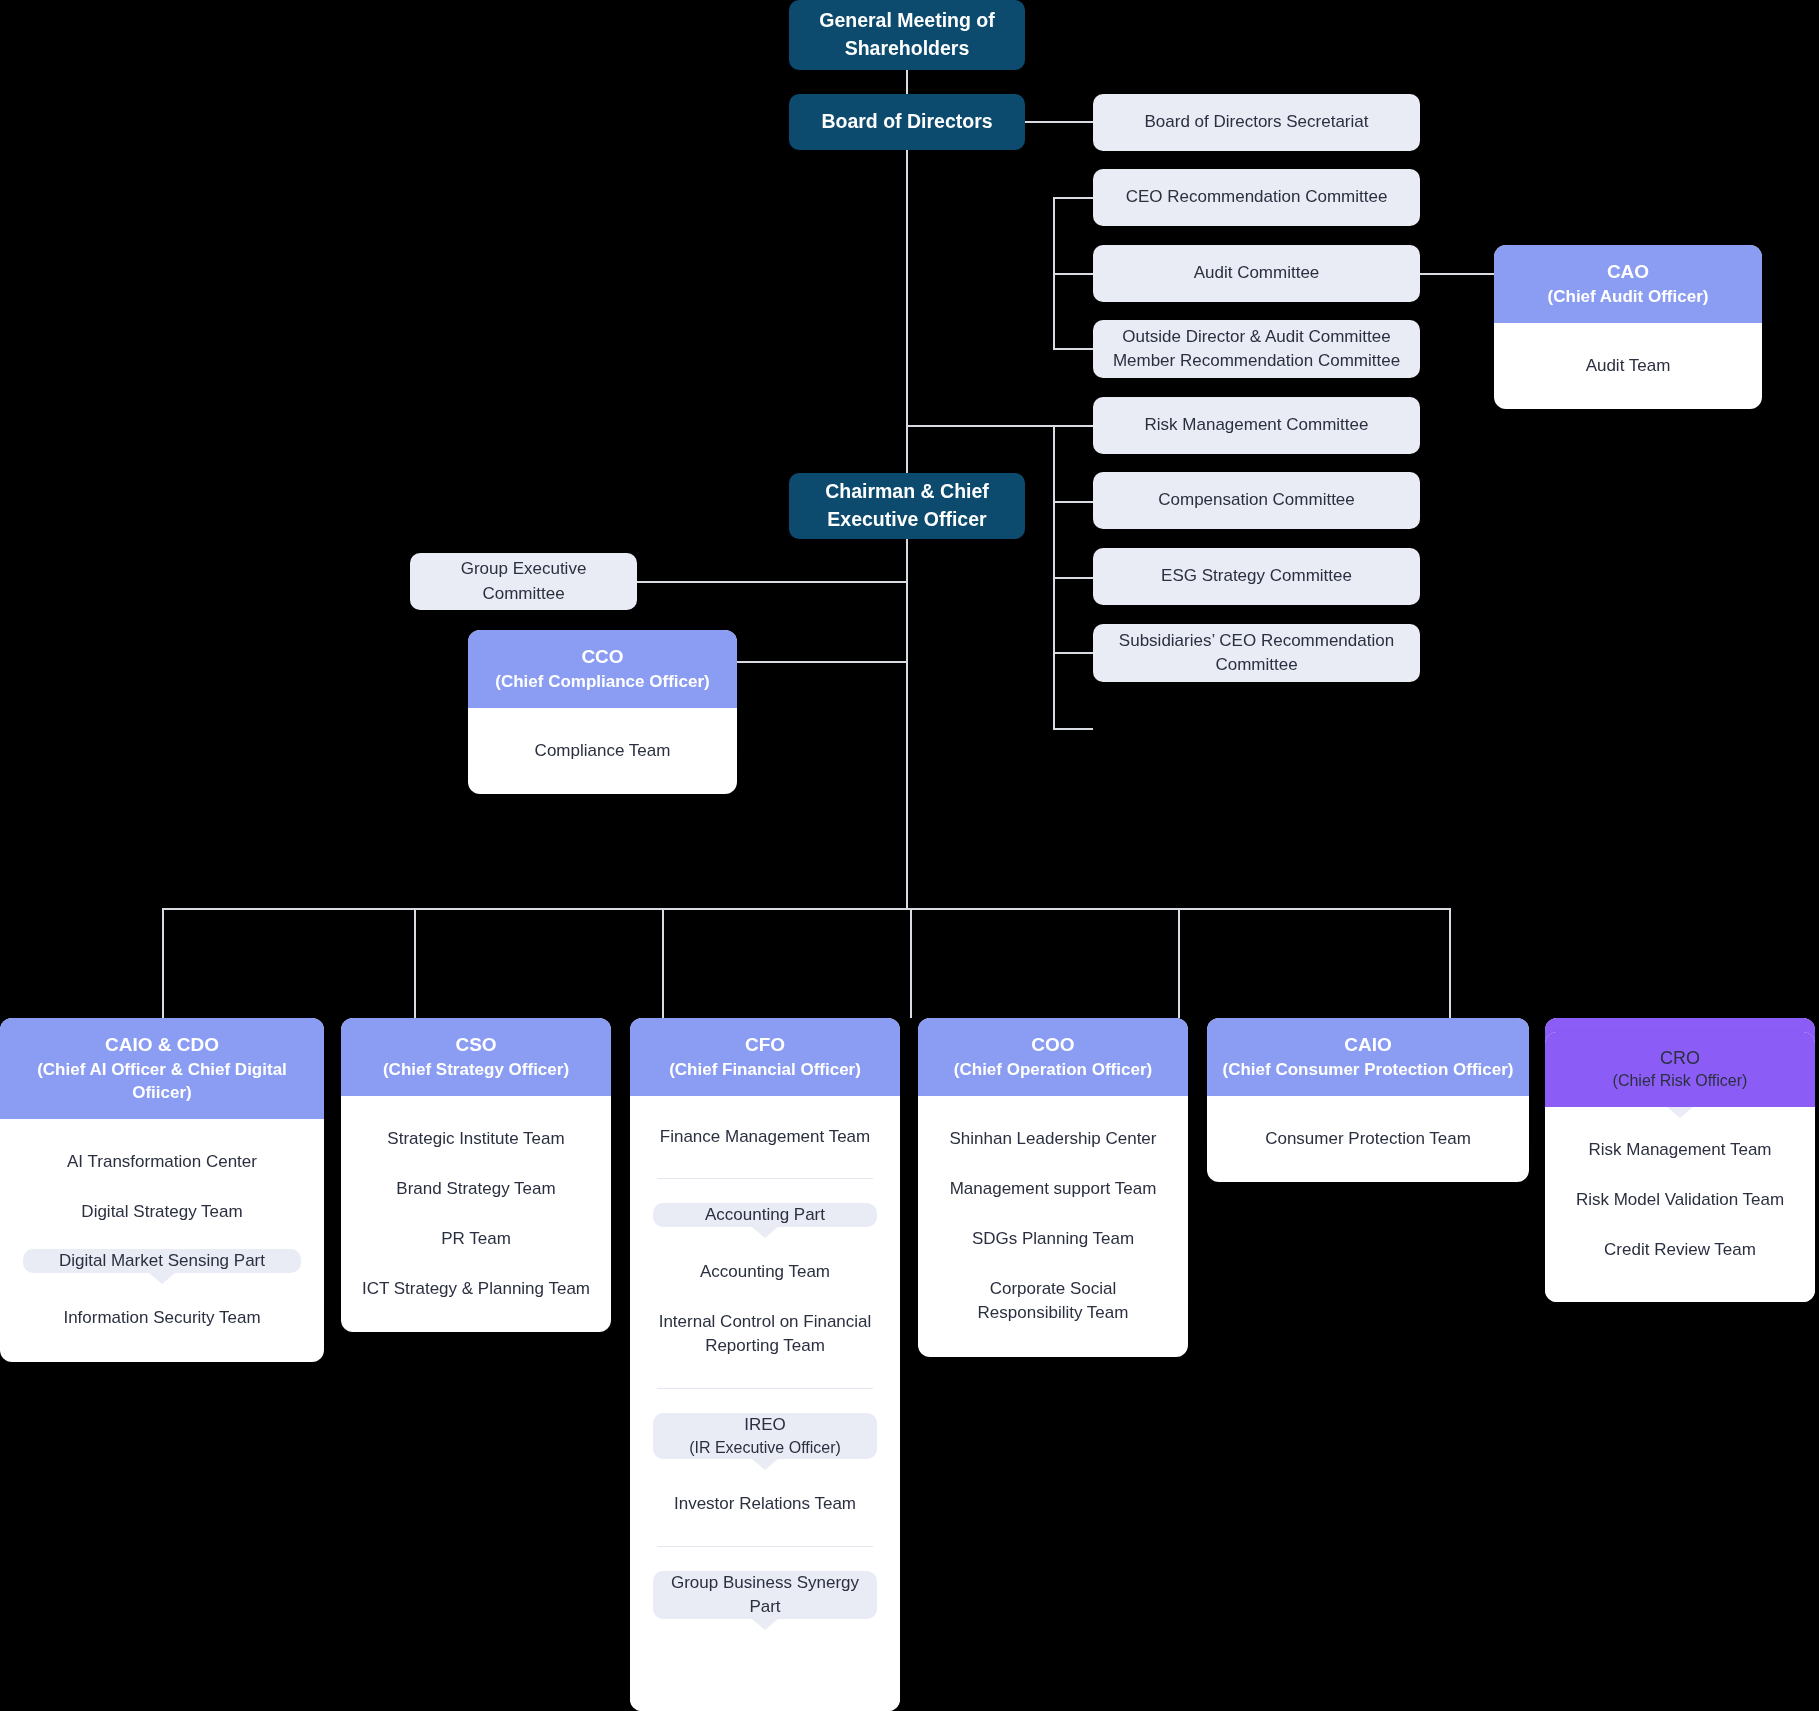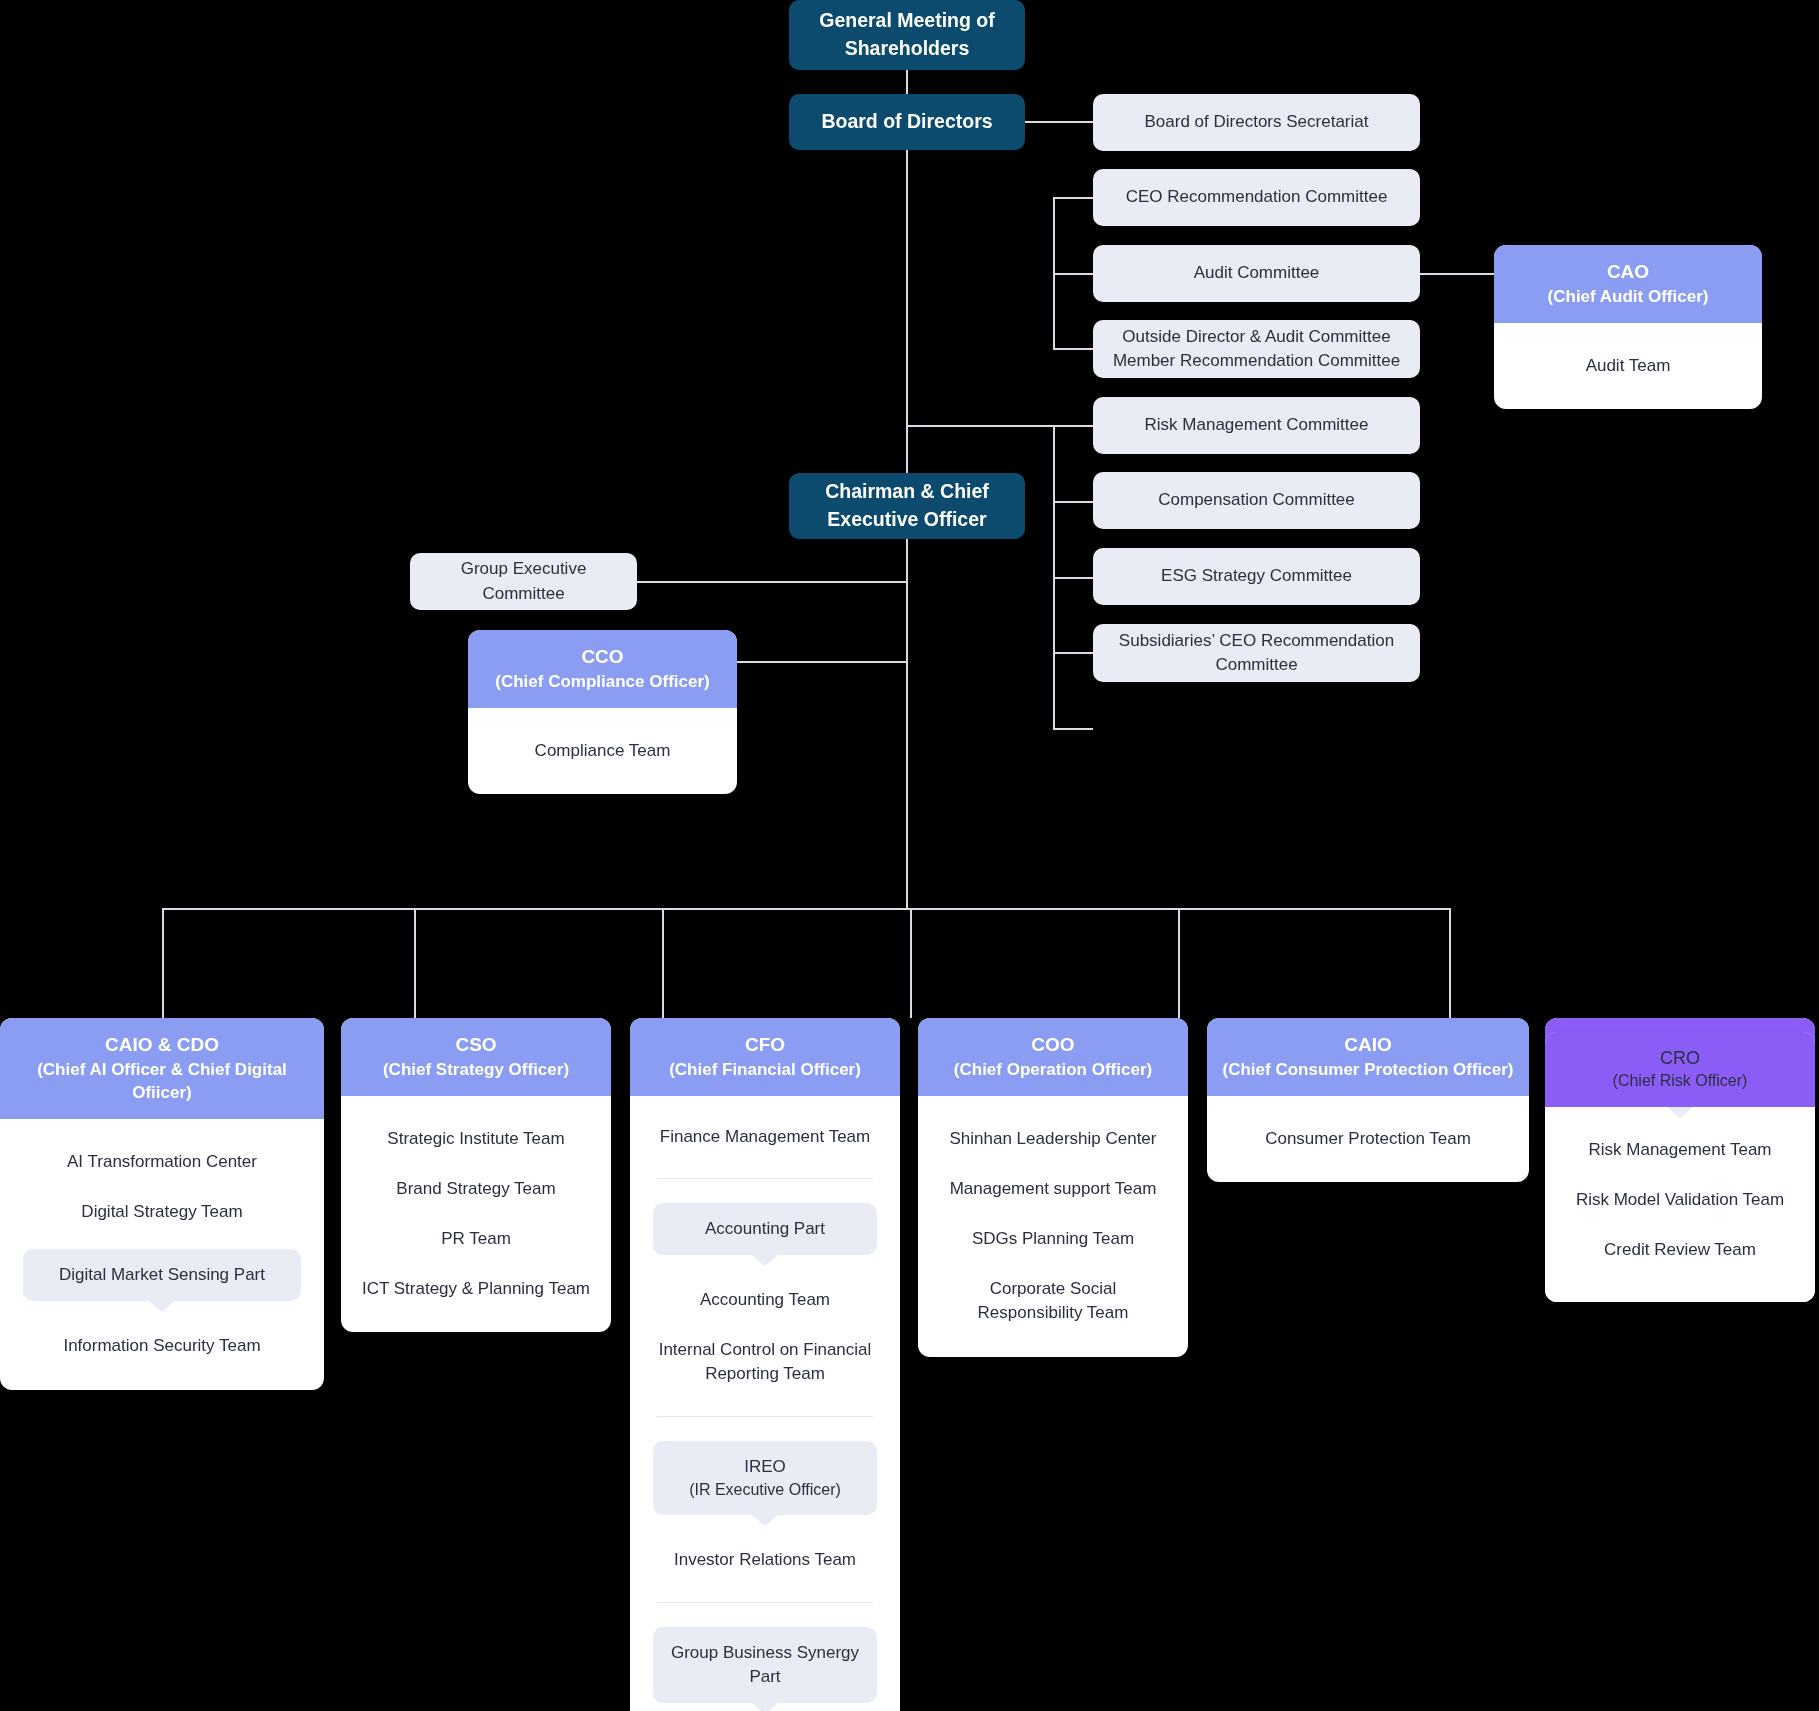--- a/index.html
+++ b/index.html
@@ -134,21 +134,21 @@
 
   
   .subpill {
     position: relative;
     background: #E9ECF5;
     border-radius: 10px;
     font-size: 17px;
     color: #2b3040;
     text-align: center;
     line-height: 1.42;
-    padding: 14px 16px;
+    padding: 0 16px;
     margin: 12px 0 20px 0;
     width: calc(100% - 22px);
     box-sizing: border-box;
   }
   .subpill::after {
     content: "";
     position: absolute;
     left: 50%;
     bottom: -11px;
     margin-left: -13px;

